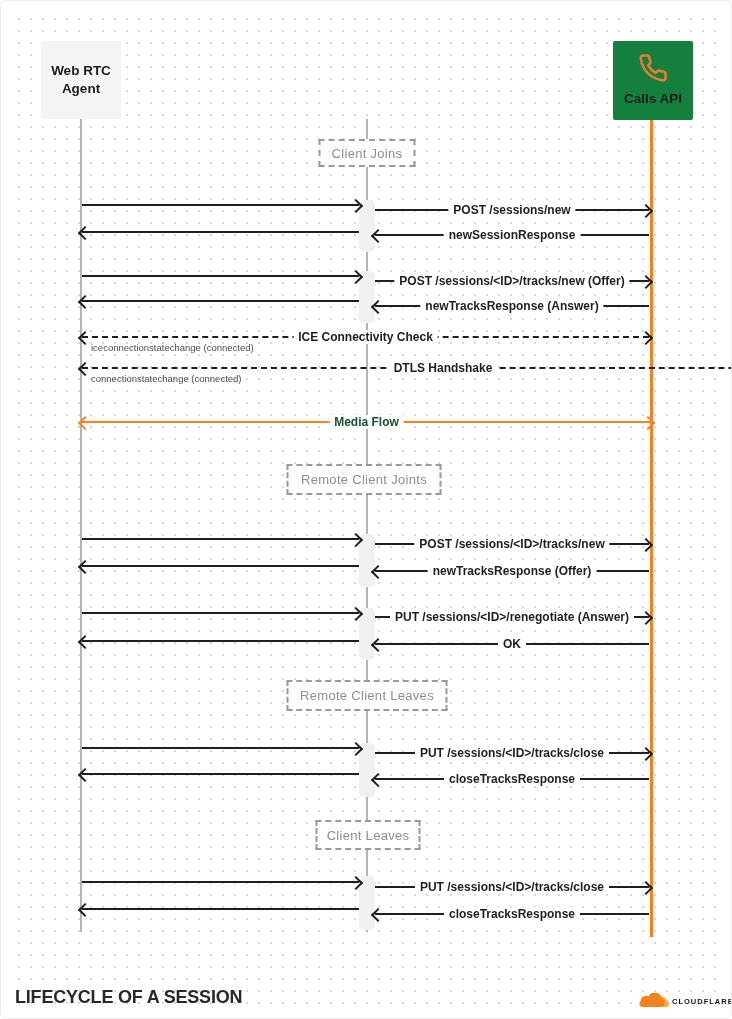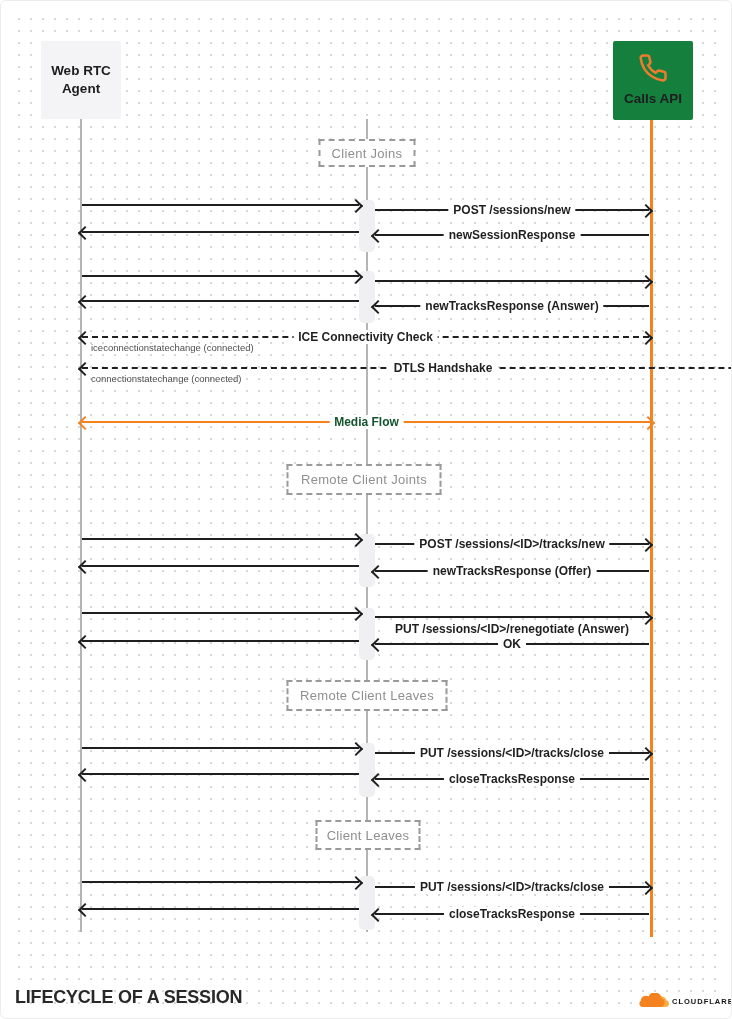--- a/index.html
+++ b/index.html
@@ -71,20 +71,21 @@
         <span class="ah ah-l" style="border-color: rgb(31, 31, 31);"></span>
         <span class="mlabel" style="color: rgb(31, 31, 31);">newSessionResponse</span>
       </div>
       <div class="msg" style="left: 81px; width: 277px; top: 266px;">
         <div class="mline" style="border-top-color: rgb(31, 31, 31);"></div>
         <span class="ah ah-r" style="border-color: rgb(31, 31, 31);"></span>
       </div>
       <div class="msg" style="left: 374px; width: 274px; top: 271px;">
         <div class="mline" style="border-top-color: rgb(31, 31, 31);"></div>
         <span class="ah ah-r" style="border-color: rgb(31, 31, 31);"></span>
+        <span class="mlabel" style="color: rgb(31, 31, 31);">POST /sessions/&lt;ID&gt;/tracks/new (Offer)</span>
       </div>
       <div class="msg" style="left: 81px; width: 277px; top: 291px;">
         <div class="mline" style="border-top-color: rgb(31, 31, 31);"></div>
         <span class="ah ah-l" style="border-color: rgb(31, 31, 31);"></span>
       </div>
       <div class="msg" style="left: 374px; width: 274px; top: 296px;">
         <div class="mline" style="border-top-color: rgb(31, 31, 31);"></div>
         <span class="ah ah-l" style="border-color: rgb(31, 31, 31);"></span>
         <span class="mlabel" style="color: rgb(31, 31, 31);">newTracksResponse (Answer)</span>
       </div>
@@ -124,21 +125,21 @@
         <span class="ah ah-l" style="border-color: rgb(31, 31, 31);"></span>
         <span class="mlabel" style="color: rgb(31, 31, 31);">newTracksResponse (Offer)</span>
       </div>
       <div class="msg" style="left: 81px; width: 277px; top: 603px;">
         <div class="mline" style="border-top-color: rgb(31, 31, 31);"></div>
         <span class="ah ah-r" style="border-color: rgb(31, 31, 31);"></span>
       </div>
       <div class="msg" style="left: 374px; width: 274px; top: 607px;">
         <div class="mline" style="border-top-color: rgb(31, 31, 31);"></div>
         <span class="ah ah-r" style="border-color: rgb(31, 31, 31);"></span>
-        <span class="mlabel" style="color: rgb(31, 31, 31); margin-top: 12px;">PUT /sessions/&lt;ID&gt;/renegotiate (Answer)</span>
+        <span class="mlabel" style="color: rgb(31, 31, 31);">PUT /sessions/&lt;ID&gt;/renegotiate (Answer)</span>
       </div>
       <div class="msg" style="left: 81px; width: 277px; top: 631px;">
         <div class="mline" style="border-top-color: rgb(31, 31, 31);"></div>
         <span class="ah ah-l" style="border-color: rgb(31, 31, 31);"></span>
       </div>
       <div class="msg" style="left: 374px; width: 274px; top: 634px;">
         <div class="mline" style="border-top-color: rgb(31, 31, 31);"></div>
         <span class="ah ah-l" style="border-color: rgb(31, 31, 31);"></span>
         <span class="mlabel" style="color: rgb(31, 31, 31);">OK</span>
       </div>

